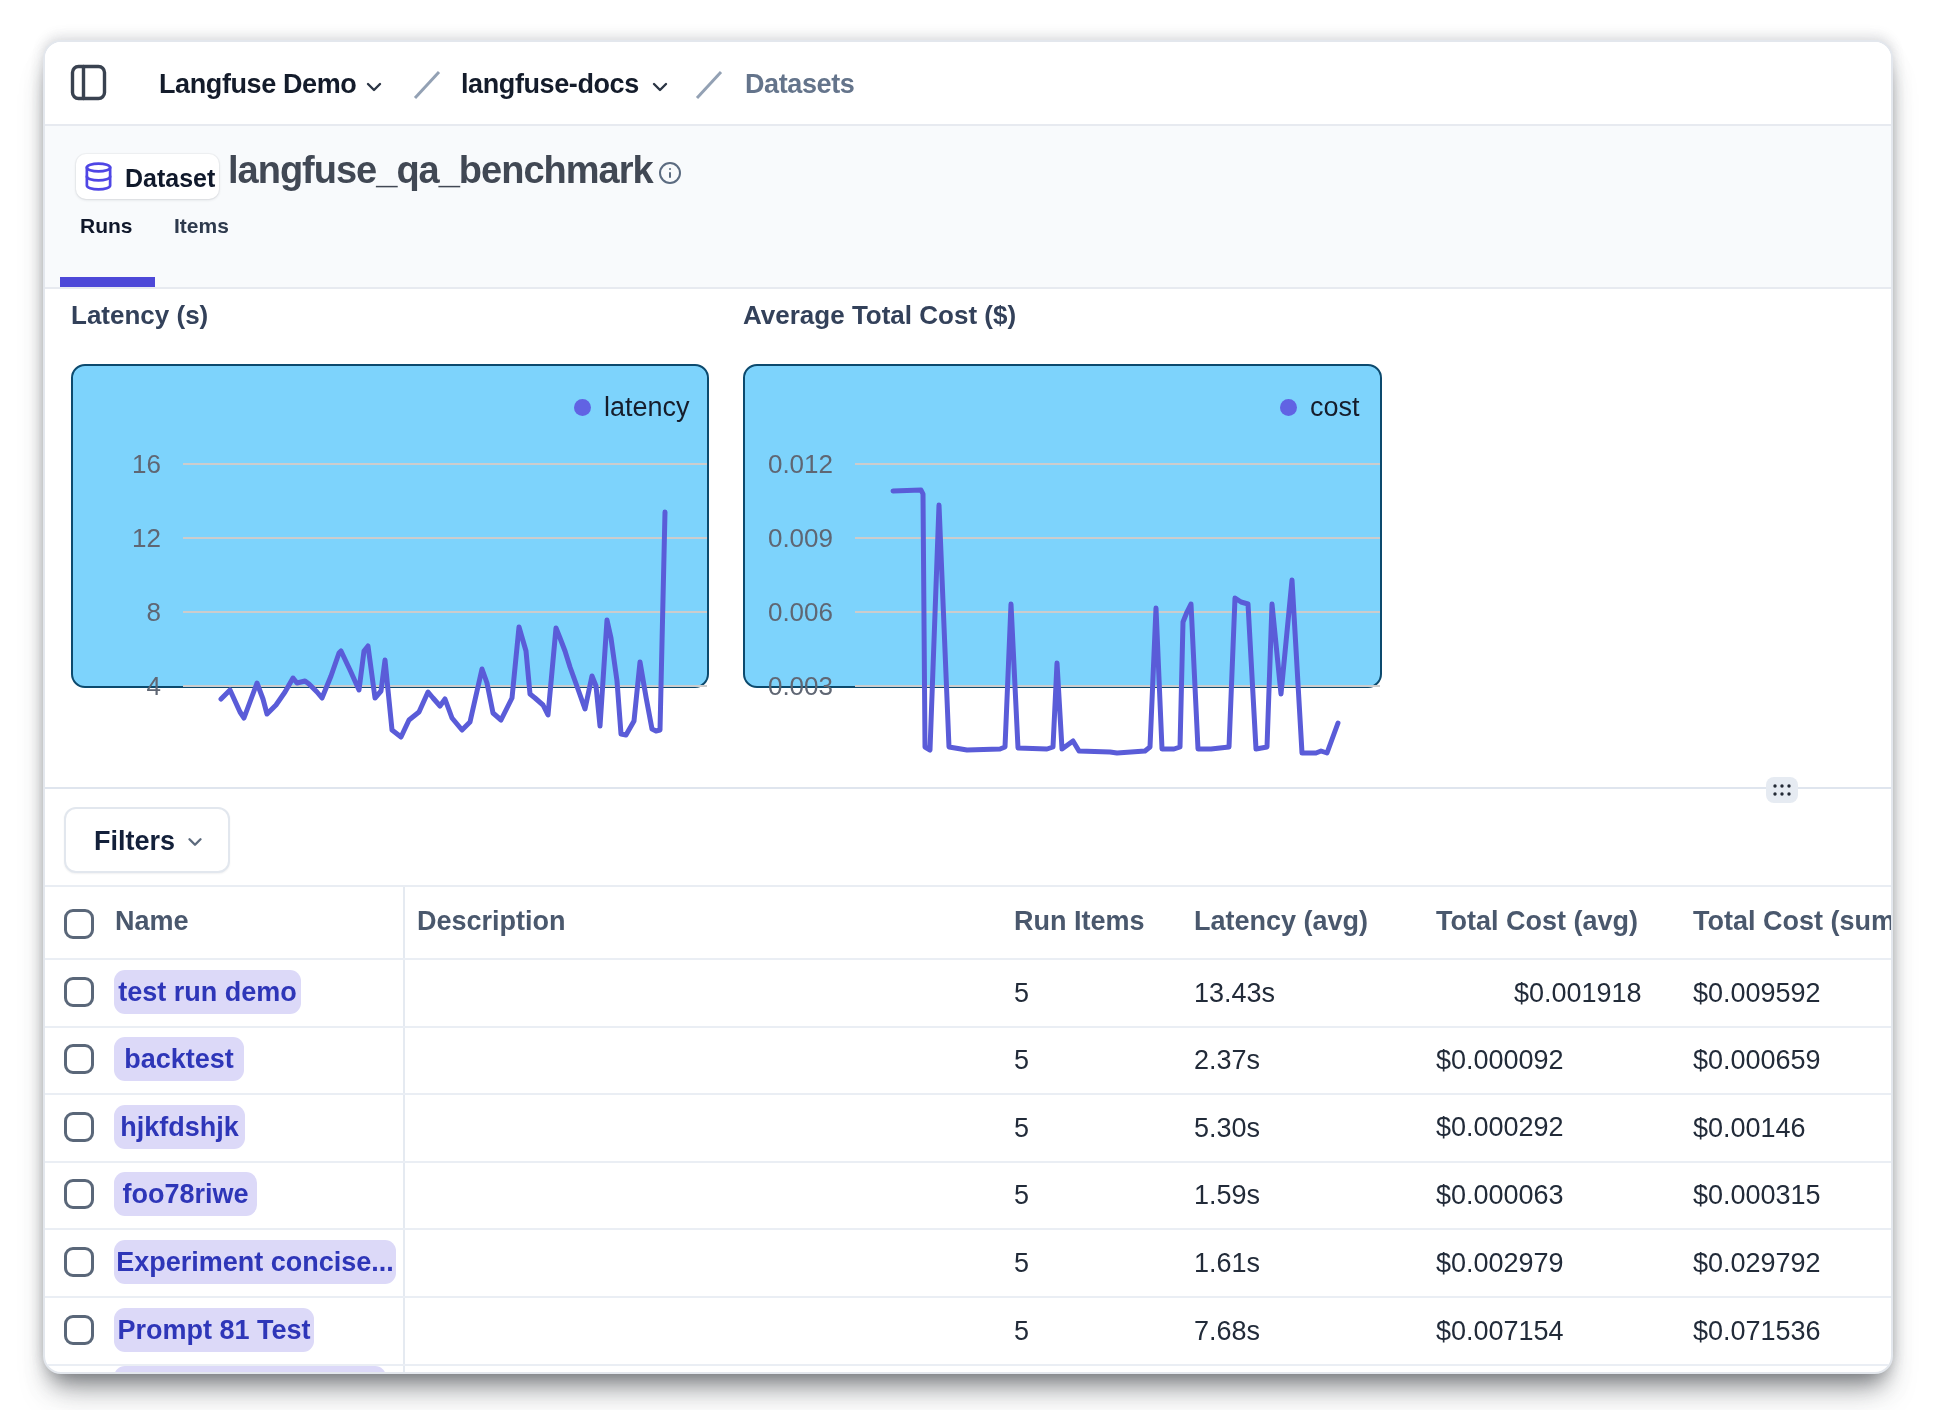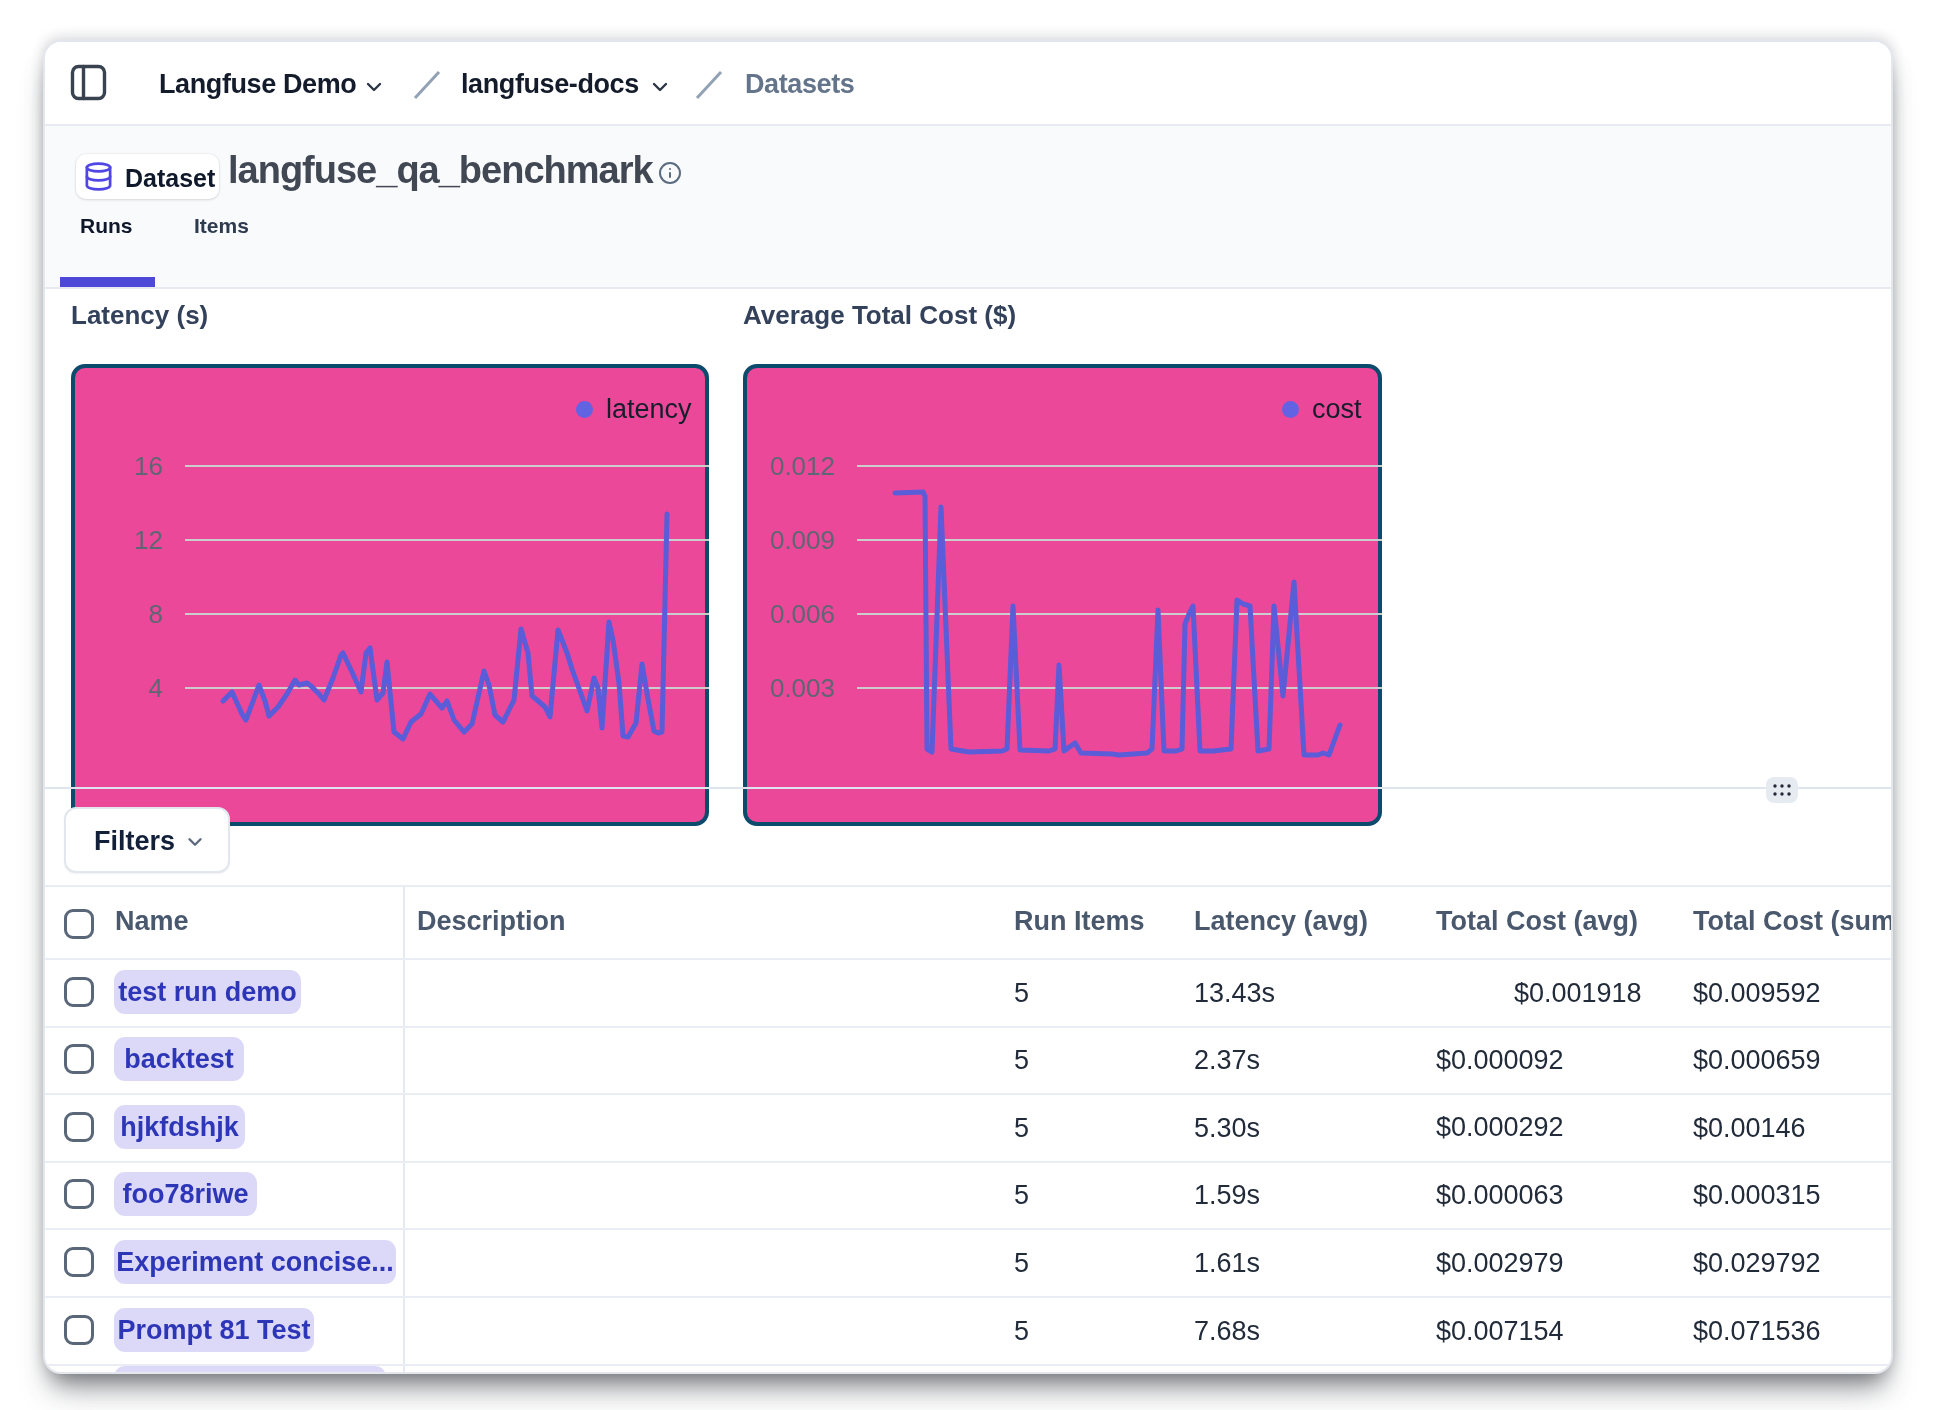--- a/index.html
+++ b/index.html
@@ -24,21 +24,21 @@
     position:absolute; left:31px; top:112px; width:143px; height:45px; background:#fff; border-radius:10px;
     box-shadow:0 1px 3px rgba(16,24,40,.12), 0 0 0 1px rgba(16,24,40,.03);
   }
   .badge-text { position:absolute; left:49px; top:10px; font-size:25px; font-weight:700; color:#10192b; }
   .title { position:absolute; left:183px; top:107px; font-size:38px; font-weight:700; color:#414854; letter-spacing:-1px; }
   .tab { position:absolute; top:172px; font-size:21px; font-weight:700; }
   .tab-underline { position:absolute; left:15px; top:235px; width:95px; height:10px; background:#4d48d8; }
 
   
   .chart-title { position:absolute; font-size:26px; font-weight:700; color:#33415a; }
-  .chart-card { position:absolute; top:322px; width:638px; height:462px; background:#ec4899; border:4px solid #0c4a6e; border-radius:14px; }
+  .chart-card { position:absolute; top:322px; width:638px; height:324px; background:#7dd3fc; border:2px solid #0c4a6e; border-radius:14px; }
   .legend { position:absolute; top:26px; display:flex; align-items:center; }
   .legend .dot { width:17px; height:17px; border-radius:50%; background:#6163e3; margin-right:13px; }
   .legend .lbl { font-size:27px; color:#161d2b; }
 
   
   .filters-btn { position:absolute; left:19px; top:765px; width:166px; height:66px; background:#fff; border:2px solid #e2e7ee; border-radius:12px; box-shadow:0 1px 2px rgba(16,24,40,.06); }
   .filters-btn span { position:absolute; left:28px; top:17px; font-size:27px; font-weight:700; color:#13203a; }
   .sep2 { position:absolute; left:0; top:745px; width:100%; height:2px; background:#dfe5ee; }
   .handle { position:absolute; left:1721px; top:735px; width:32px; height:26px; background:#e6ebf2; border-radius:8px; }
 
@@ -86,21 +86,21 @@
         </svg>
       <div class="badge-text">Dataset</div>
     </div>
     <div class="title">langfuse_qa_benchmark</div>
     <svg class="abs" style="left:613px; top:119px;" width="24" height="24" viewBox="0 0 24 24" fill="none" stroke="#5b6b80" stroke-width="2" stroke-linecap="round" stroke-linejoin="round">
         <circle cx="12" cy="12" r="10"></circle>
         <path d="M12 16v-4"></path>
         <path d="M12 8h.01"></path>
       </svg>
     <div class="tab" style="left:35px; color:#0f172a;">Runs</div>
-    <div class="tab" style="left:129px; color:#2e3a4d;margin-left:20px;">Items</div>
+    <div class="tab" style="left:129px; color:#2e3a4d;">Items</div>
     <div class="tab-underline"></div>
 
     <div class="chart-title" style="left:26px; top:258px;">Latency (s)</div>
     <div class="chart-title" style="left:698px; top:258px;">Average Total Cost ($)</div>
 
     <div class="chart-card" style="left:26px;">
       <div class="legend" style="left:501px;">
           <span class="dot"></span>
           <span class="lbl">latency</span>
         </div>

